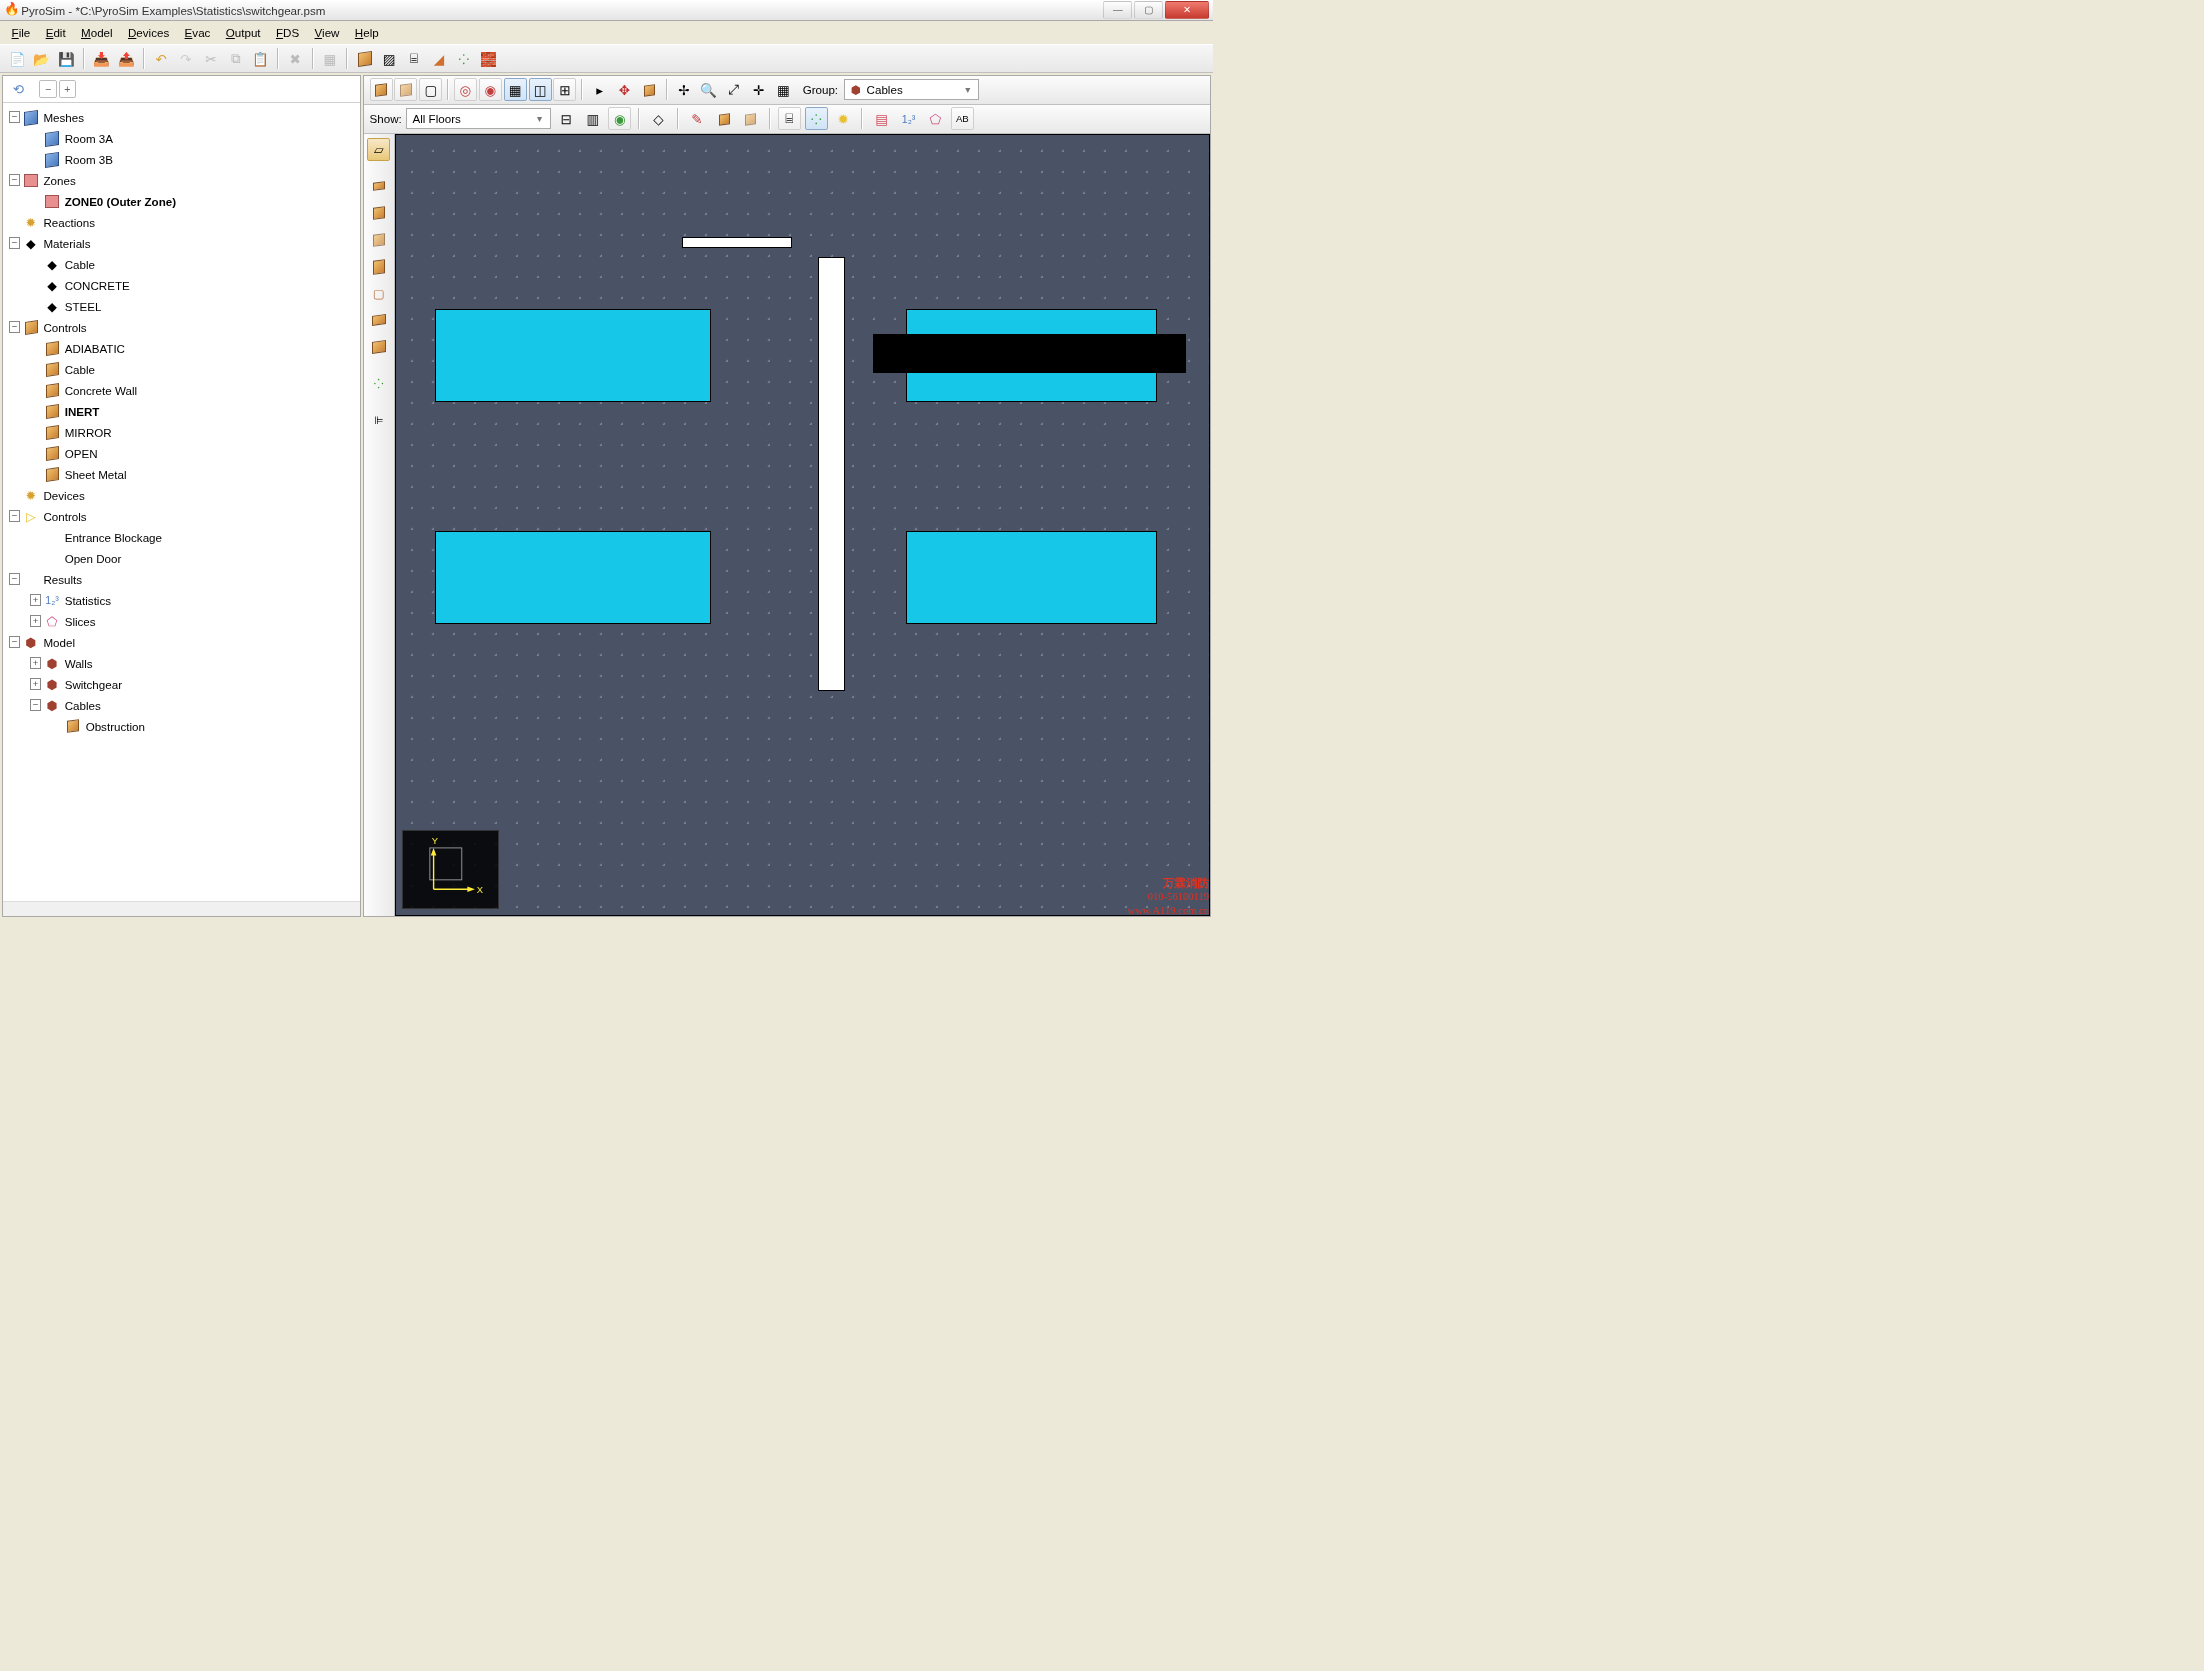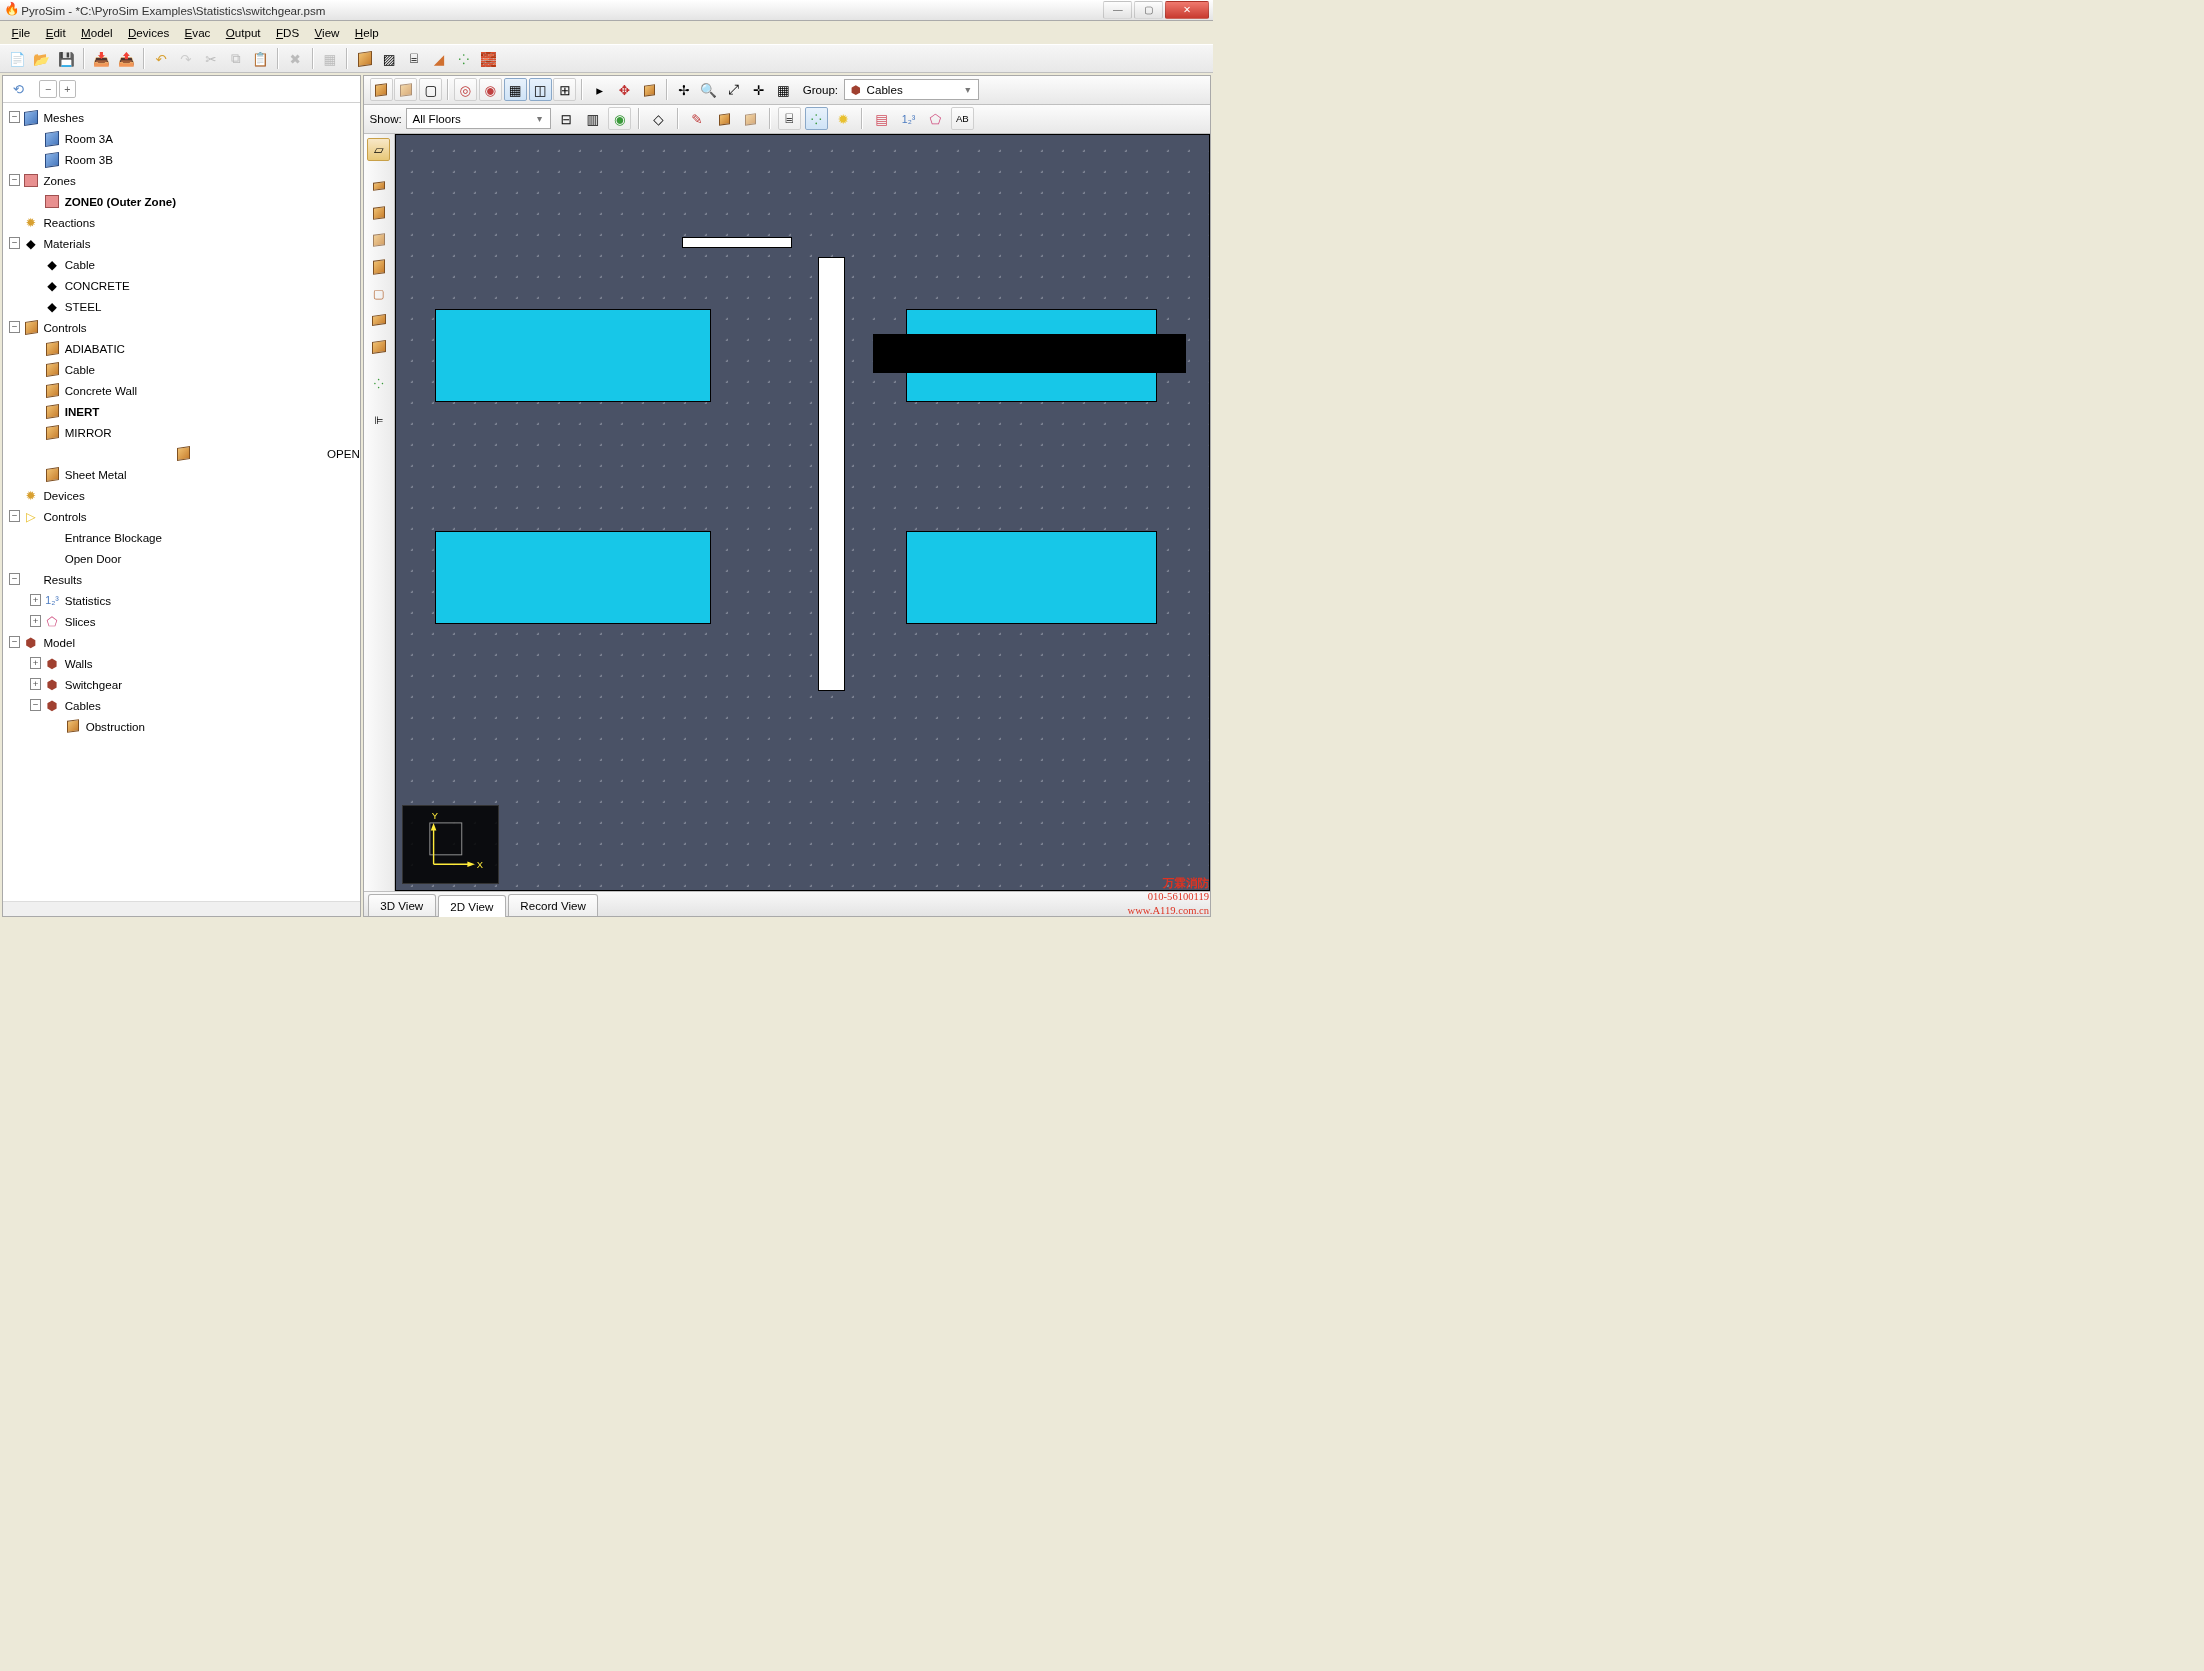--- a/index.html
+++ b/index.html
@@ -239,21 +239,21 @@
           </span>
           <span class="treelabel bold">INERT</span>
         </div>
         <div class="treerow" style="padding-left: 27px;">
           <span class="expander empty"></span>
           <span class="treeicon">
             <div class="cube" style="width:12.6px;height:12.6px"></div>
           </span>
           <span class="treelabel">MIRROR</span>
         </div>
-        <div class="treerow" style="padding-left: 27px; justify-content: space-between;">
+        <div class="treerow" style="padding-left: 27px;">
           <span class="expander empty"></span>
           <span class="treeicon">
             <div class="cube" style="width:12.6px;height:12.6px"></div>
           </span>
           <span class="treelabel">OPEN</span>
         </div>
         <div class="treerow" style="padding-left: 27px;">
           <span class="expander empty"></span>
           <span class="treeicon">
             <div class="cube" style="width:12.6px;height:12.6px"></div>
@@ -457,25 +457,20 @@
               <text x="30" y="14" fill="#ffeb3b" font-size="10">Y</text>
               <line x1="32" y1="62" x2="72" y2="62" stroke="#ffeb3b" stroke-width="1.5"></line>
               <polygon points="76,62 68,59 68,65" fill="#ffeb3b"></polygon>
               <text x="78" y="66" fill="#ffeb3b" font-size="10">X</text>
             </svg>
           </div>
         </div>
       </div>
     </div>
 
-    <div class="viewtabs" id="viewtabs">
-        <div class="viewtab">3D View</div>
-        <div class="viewtab active">2D View</div>
-        <div class="viewtab">Record View</div>
-      </div>
   </div>
 </div>
 
 <div class="watermark">
   <div class="l1">万霖消防</div>
   <div class="l2">010-56100119</div>
   <div class="l2">www.A119.com.cn</div>
 </div>
 
 

